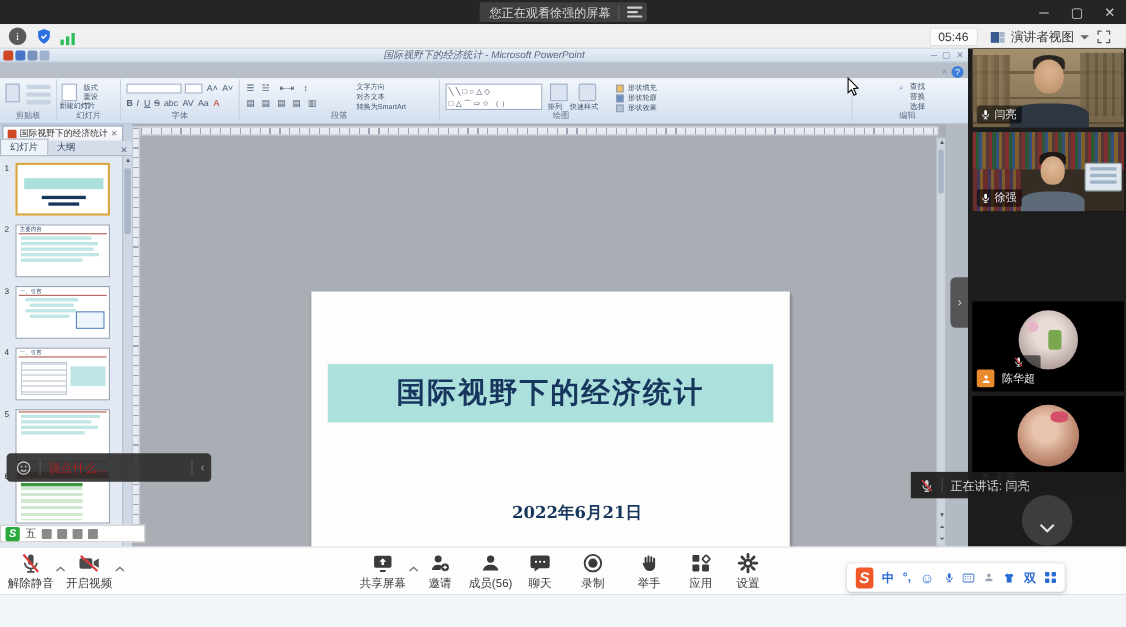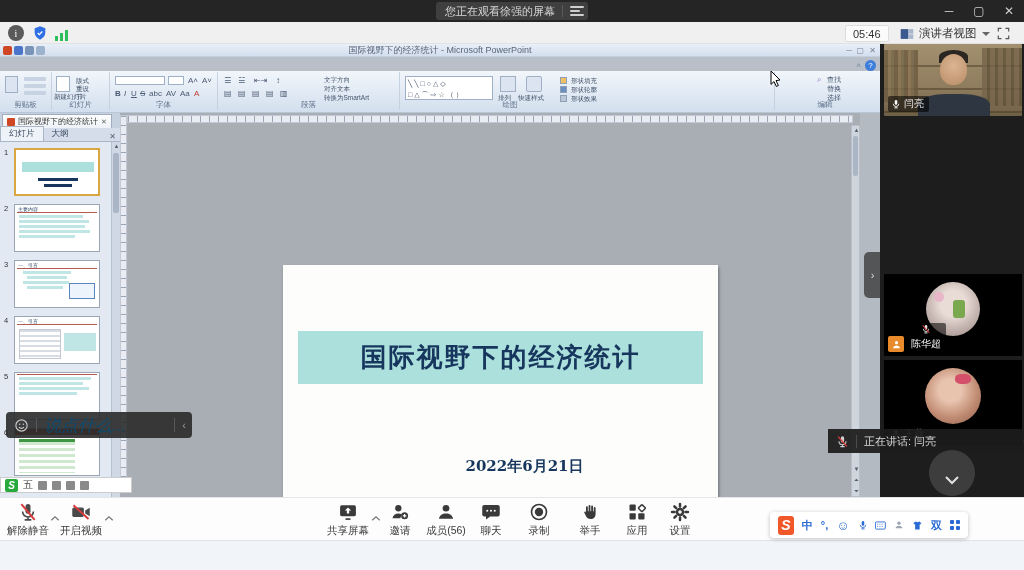--- a/index.html
+++ b/index.html
@@ -21,21 +21,21 @@
 
   
   #strip { left:0; top:22px; width:1024px; height:22px; background:#f0f0f0; border-bottom:1px solid #e2e2e2; }
   .strip-ic { top:25px; width:16px; height:16px; border-radius:50%; }
   #timerbox { background:#fbfbfb; border:1px solid #ddd; border-radius:2px; height:17px; padding:0 7px; font-size:11px; color:#333; }
   #viewmode { gap:5px; font-size:11.5px; color:#333; }
   .caret-dn { width:0; height:0; border-left:4px solid transparent; border-right:4px solid transparent; border-top:4px solid #666; }
 
   
   #ppt { left:0; top:44px; width:880px; height:453px; background:#b9bfc8; overflow:hidden; }
-  #ppt-title { left:0; top:0; width:880px; height:13px; background:linear-gradient(#e8eff8,#d3dfee); border-bottom:1px solid #c3cfdd; }
+  #ppt-title { left:0; top:0; width:880px; height:13px; background:linear-gradient(#e8eff8,#d3dfee); border-bottom:1px solid #c3cfdd;font-style:italic; }
   #ppt-title .t { width:100%; text-align:center; font-size:9px; color:#5a6578; line-height:13px; }
   .qat { display:flex; gap:2px; position:absolute; left:3px; top:2px; }
   .qat i { width:9px; height:9px; border-radius:2px; display:block; }
   #ppt-tabs { left:0; top:13px; width:880px; height:14px; background:linear-gradient(#dde7f3,#d0dcEB); display:flex; align-items:flex-end; }
   .ftab { background:linear-gradient(#e06b43,#c33e1d); color:#fff; font-size:9.5px; padding:1px 10px 2px; height:13px; }
   .rtab { font-size:9.5px; color:#33425c; padding:1px 7px 2px; height:13px; }
   .rtab.active { background:linear-gradient(#f7fafd,#e9f0f8); border:1px solid #c0cddc; border-bottom:none; border-radius:2px 2px 0 0; }
   #ribbon { left:0; top:27px; width:880px; height:42px; background:linear-gradient(#f2f6fb,#dce6f2 70%,#d3dfee); border-bottom:1px solid #b9c6d6; }
   .rgroup { position:absolute; top:1px; height:38px; border-right:1px solid #c6d2e0; }
   .glabel { position:absolute; bottom:0px; left:0; width:100%; text-align:center; font-size:7.5px; color:#5f7089; }
@@ -74,21 +74,21 @@
   .slide-sub { width:100%; text-align:center; font-family:"DejaVu Serif","Liberation Serif",serif; font-weight:bold; font-size:15px; color:#17365d; }
   #vscroll { left:731px; top:12px; width:9px; height:372px; background:#cfd5dd; border:1px solid #b8bfc9; }
   .scroll-btn { width:9px; height:9px; font-size:6px; color:#55606e; text-align:center; line-height:9px; }
 
   
   #handle { left:864px; top:252px; width:17px; height:46px; background:rgba(60,60,60,.8); border-radius:5px 0 0 5px; color:#ddd; font-size:11px; }
 
   
   #chatbar { left:6px; top:412px; width:186px; height:26px; background:rgba(42,42,42,.9); border-radius:4px; display:flex; align-items:center; padding:0 6px 0 8px; gap:7px; }
   #chatbar .sep { width:1px; height:14px; background:#585858; }
-  #chatbar .ph { color:#0c4a6e; font-size:17px; flex:1; white-space:nowrap;font-style:italic; }
+  #chatbar .ph { color:#b91c1c; font-size:11px; flex:1; white-space:nowrap; }
   #chatbar .col { color:#9a9a9a; font-size:11px; }
 
   
   #ime-left { left:0px; top:477px; width:132px; height:16px; background:#fff; border:1px solid #ccc; display:flex; align-items:center; gap:5px; padding:0 4px; }
   .sogou-s { width:13px; height:13px; background:#27a93c; color:#fff; font-weight:bold; font-size:10px; border-radius:2px; font-style:italic; }
   .ime-mini { width:9px; height:9px; background:#8a8a8a; border-radius:1px; }
   #ime-right { left:770px; top:512px; width:198px; height:26px; background:#fff; border-radius:4px; box-shadow:0 1px 4px rgba(0,0,0,.25); display:flex; align-items:center; gap:8px; padding:0 8px; z-index:30; }
   #ime-right .s { width:19px; height:19px; background:#f0582a; color:#fff; font-weight:bold; font-size:14px; font-style:italic; border-radius:3px; }
   .blue-gl { color:#2a6ad4; font-size:11px; font-weight:bold; }
   .dotgrid { display:grid; grid-template-columns:4px 4px; gap:2px; }
@@ -427,20 +427,40 @@
     <div class="body1"></div>
     <div class="namechip">
       <svg viewBox="0 0 24 24" width="10" height="10">
           <rect x="9" y="2.5" width="6" height="11.5" rx="3" fill="#fff"></rect>
           <path d="M5.5 11.5a6.5 6.5 0 0 0 13 0M12 18v3.5M8 21.5h8" fill="none" stroke="#fff" stroke-width="2"></path>
         </svg>
       <span class="n">闫亮</span>
     </div>
   </div>
 
+  <div class="tile" style="top:76px;height:72px;">
+    <div class="shelf2"></div>
+    <div class="books2"></div>
+    <div class="books2b"></div>
+    <div class="screen2">
+        <i></i>
+        <i></i>
+        <i></i>
+      </div>
+    <div class="hair2"></div>
+    <div class="face2"></div>
+    <div class="body2"></div>
+    <div class="namechip">
+      <svg viewBox="0 0 24 24" width="10" height="10">
+          <rect x="9" y="2.5" width="6" height="11.5" rx="3" fill="#fff"></rect>
+          <path d="M5.5 11.5a6.5 6.5 0 0 0 13 0M12 18v3.5M8 21.5h8" fill="none" stroke="#fff" stroke-width="2"></path>
+        </svg>
+      <span class="n">徐强</span>
+    </div>
+  </div>
 
 
   <div class="tile" style="top:230px;height:82px;">
     <div class="avatar" style="top:8px;width:54px;height:54px;background:radial-gradient(circle at 50% 40%,#e9dcd6 30%,#b9a8a4 70%,#8d7f7c 100%);"></div>
     <div class="avatar" style="top:18px;width:10px;height:10px;margin-left:-14px;background:#e8b6c8;"></div>
     <div class="avatar" style="top:26px;width:12px;height:18px;margin-left:6px;background:#7aa84e;border-radius:3px;"></div>
     <div class="handbadge ctr">
       <svg viewBox="0 0 24 24" width="11" height="11">
           <circle cx="12" cy="8" r="3.4" fill="#fff"></circle>
           <path d="M4.5 20c.7-3.8 3.9-5.6 7.5-5.6s6.8 1.8 7.5 5.6z" fill="#fff"></path>

